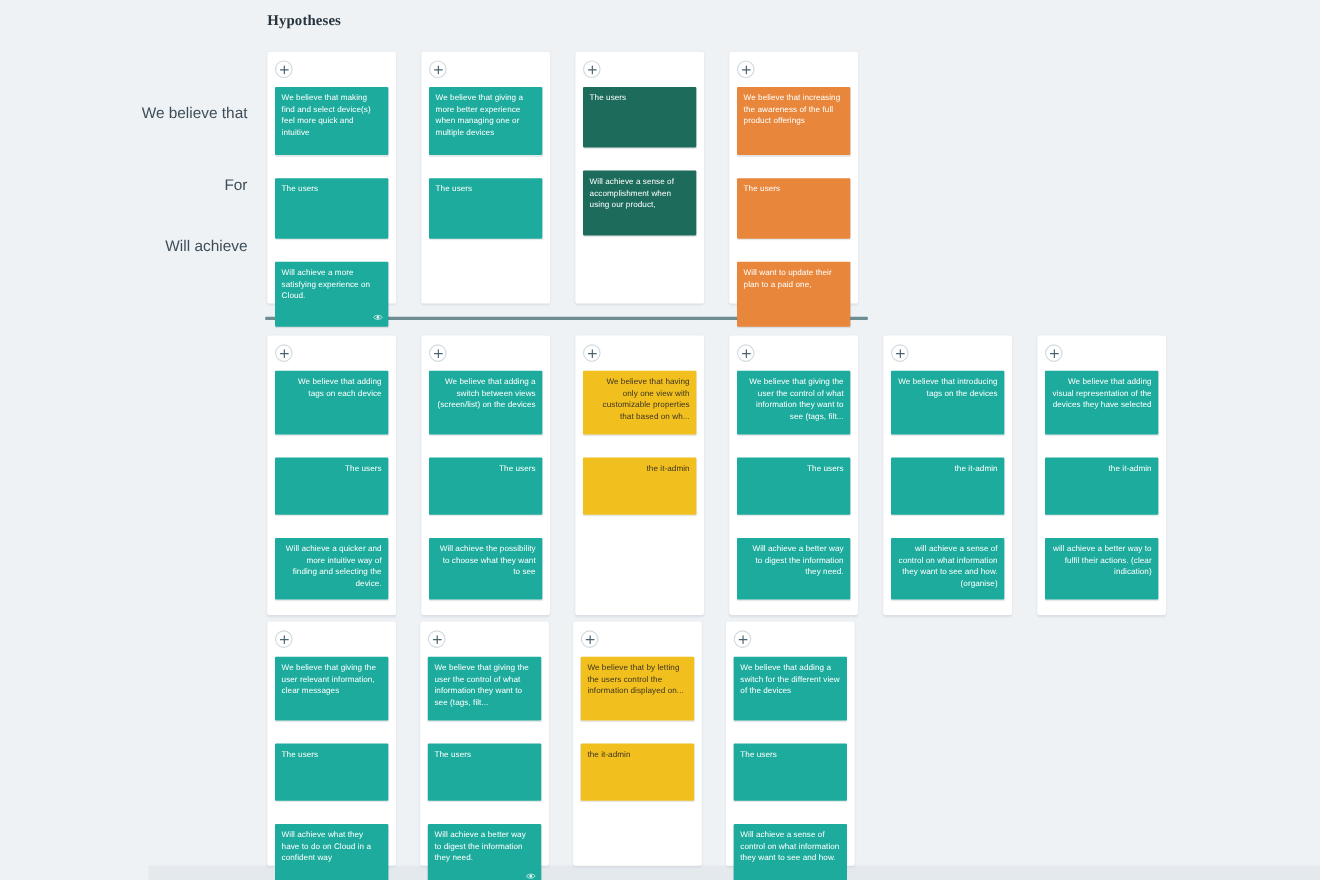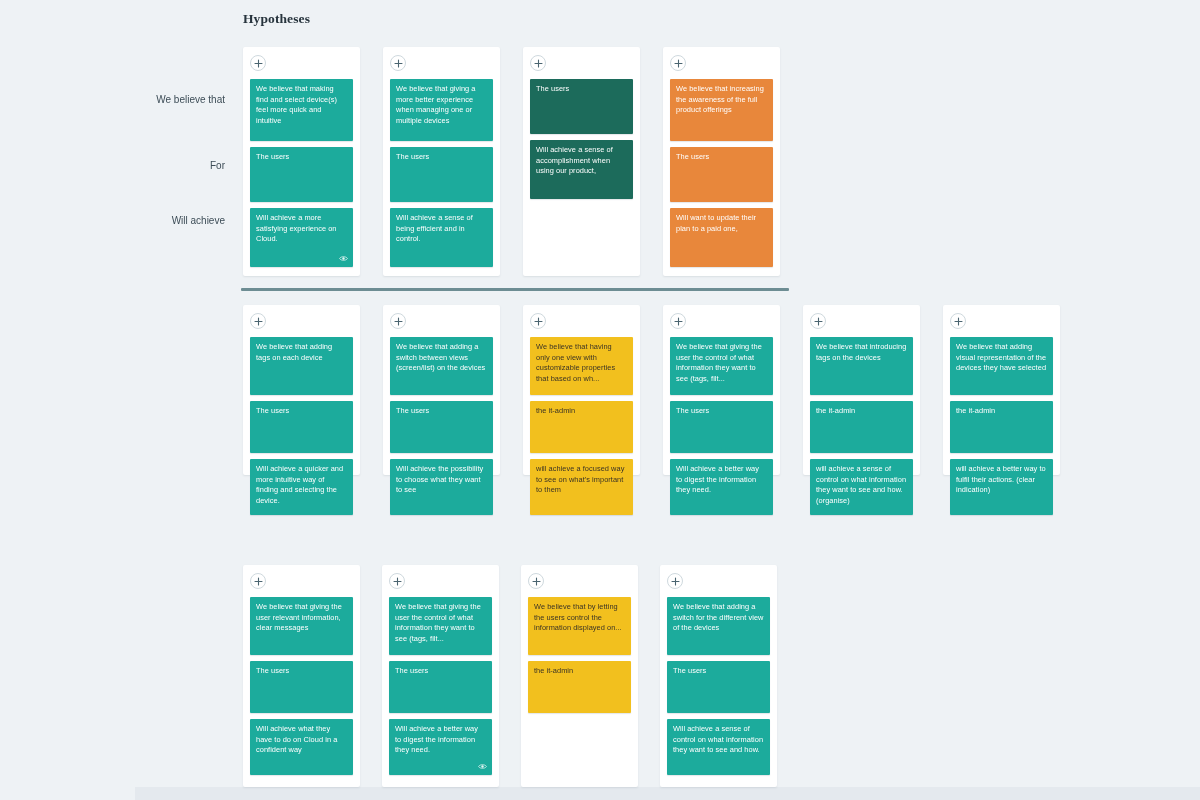--- a/index.html
+++ b/index.html
@@ -27,21 +27,21 @@
     font-weight: bold;
     color: #27343d;
     letter-spacing: .1px;
     font-family: Liberation Serif, serif;
   }
   
   .row-label {
     position: absolute;
     right: 1190px;
     text-align: right;
-    font-size: 10px;
+    font-size: 14px;
     color: #3d4d57;
     white-space: nowrap;
   }
   #labels {
     position: absolute;
     left: 0; top: 0; width: 235px;
   }
   #labels .row-label { position: absolute; right: 10px; }
   #lbl-believe { top: 94px; }
   #lbl-for     { top: 160px; }
@@ -65,36 +65,36 @@
   .card {
     width: 117px;
     background: #ffffff;
     border-radius: 2px;
     box-shadow: 0 1px 2px rgba(40,60,80,.10);
     padding: 8px 7px 0 7px;
     display: flex;
     flex-direction: column;
   }
   #row-1 .card { height: 229px; }
-  #row-2 .card { height: 170px; }
+  #row-2 .card { height: 254px; text-align: right; }
   #row-3 .card { height: 222px; }
 
   .add-btn {
     width: 16px; height: 16px;
     border: 1px solid #cfd9de;
     border-radius: 50%;
     background: #fff;
     display: flex; align-items: center; justify-content: center;
     margin-bottom: 8px;
     flex: none;
     cursor: pointer;
   }
   .add-btn svg { display: block; }
 
-  .stickies { display: flex; flex-direction: column; gap: 6px; }
+  .stickies { display: flex; flex-direction: column; gap: 21px; }
 
   .sticky {
     position: relative;
     border-radius: 1px;
     padding: 5px 6px 5px 6px;
     color: #ffffff;
     font-size: 7.4px;
     line-height: 10.5px;
     letter-spacing: .05px;
     overflow: hidden;
@@ -164,21 +164,20 @@
         <div class="add-btn">
           <span class="plus">
             <svg width="9" height="9" viewBox="0 0 9 9">
               <path d="M4.5 1 V8 M1 4.5 H8" stroke="#4a6470" stroke-width="1.1" stroke-linecap="round"></path>
             </svg>
           </span>
         </div>
         <div class="stickies">
           <div class="sticky hyp c-teal">We believe that giving a more better experience when managing one or multiple devices</div>
           <div class="sticky who c-teal">The users</div>
-          <div class="sticky ach c-teal"><span>Will achieve a sense of being efficient and in control.</span></div>
         </div>
       </div>
       <div class="card">
         <div class="add-btn">
           <span class="plus">
             <svg width="9" height="9" viewBox="0 0 9 9">
               <path d="M4.5 1 V8 M1 4.5 H8" stroke="#4a6470" stroke-width="1.1" stroke-linecap="round"></path>
             </svg>
           </span>
         </div>
@@ -235,21 +234,20 @@
         <div class="add-btn">
           <span class="plus">
             <svg width="9" height="9" viewBox="0 0 9 9">
               <path d="M4.5 1 V8 M1 4.5 H8" stroke="#4a6470" stroke-width="1.1" stroke-linecap="round"></path>
             </svg>
           </span>
         </div>
         <div class="stickies">
           <div class="sticky hyp c-yellow">We believe that having only one view with customizable properties that based on wh...</div>
           <div class="sticky who c-yellow">the it-admin</div>
-          <div class="sticky ach c-yellow"><span>will achieve a focused way to see on what's important to them</span></div>
         </div>
       </div>
       <div class="card">
         <div class="add-btn">
           <span class="plus">
             <svg width="9" height="9" viewBox="0 0 9 9">
               <path d="M4.5 1 V8 M1 4.5 H8" stroke="#4a6470" stroke-width="1.1" stroke-linecap="round"></path>
             </svg>
           </span>
         </div>

